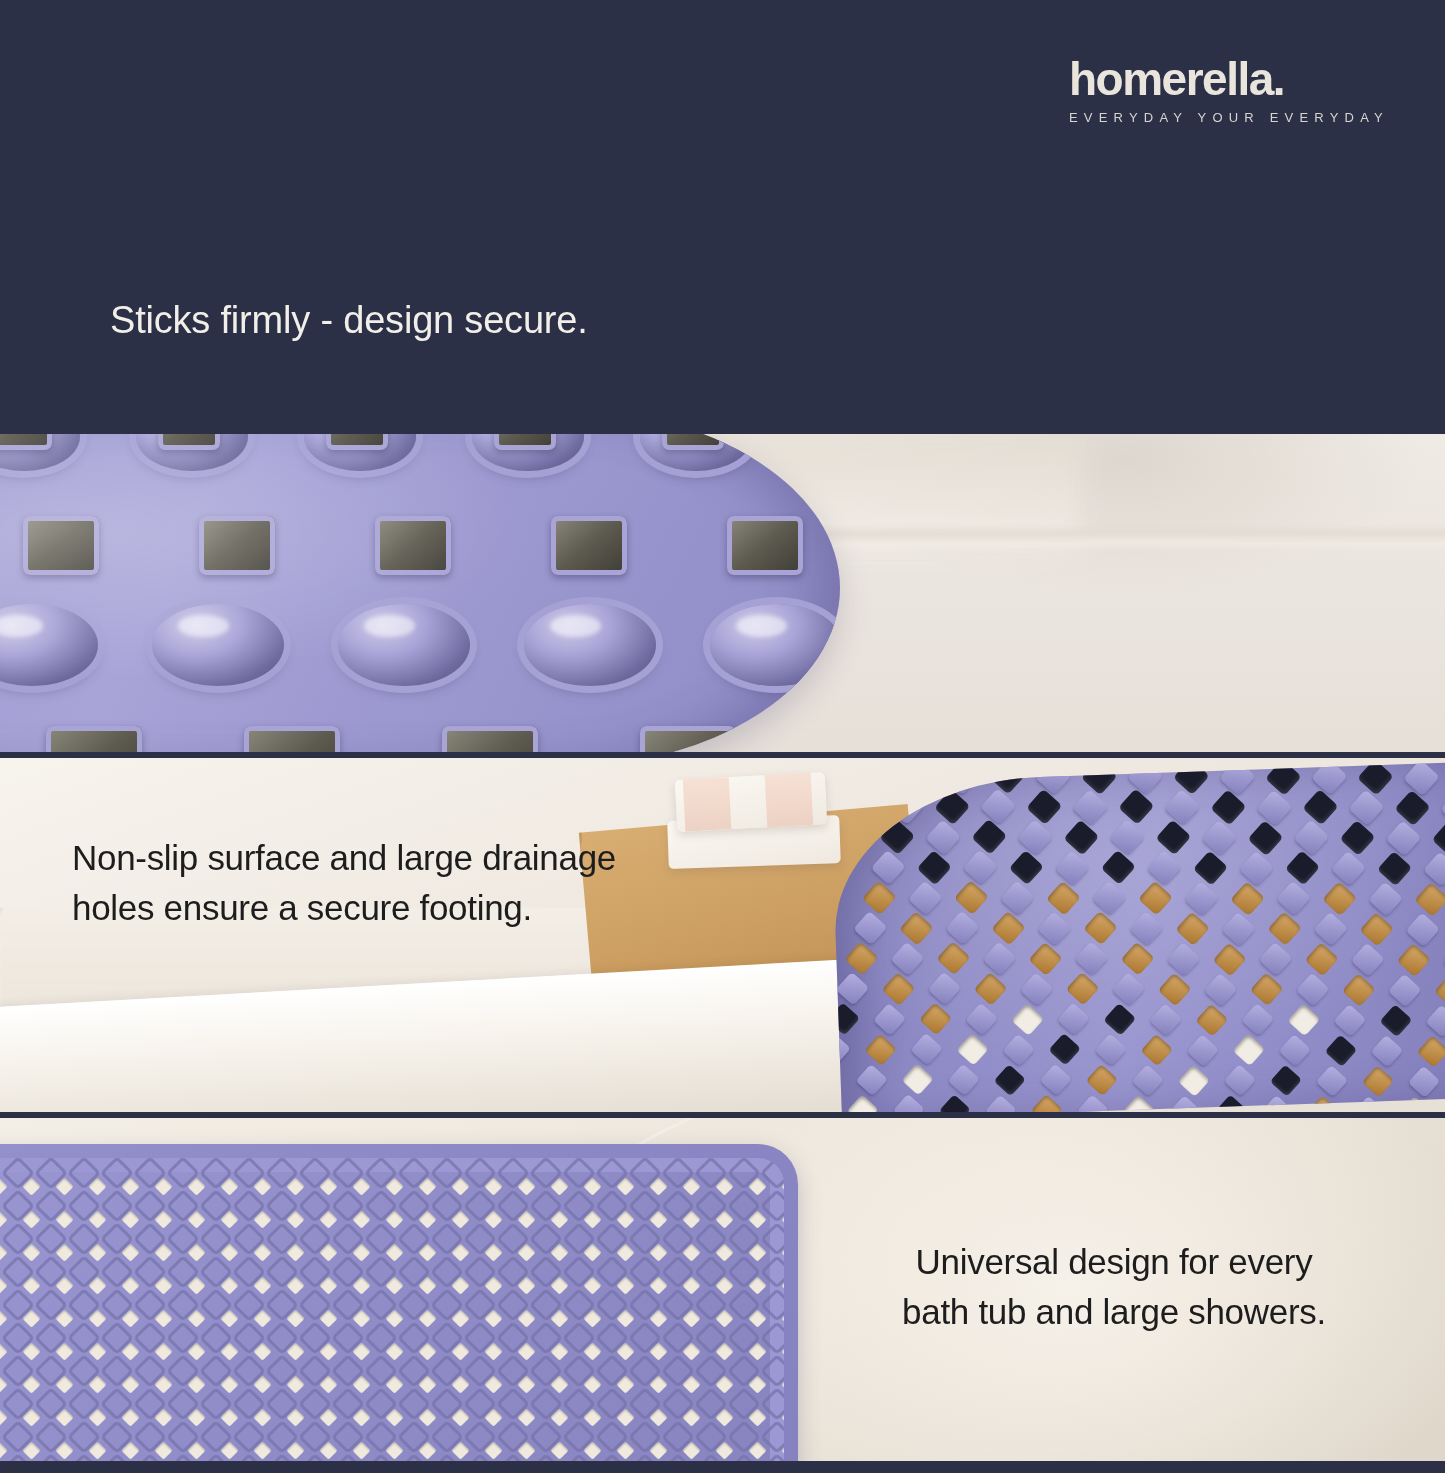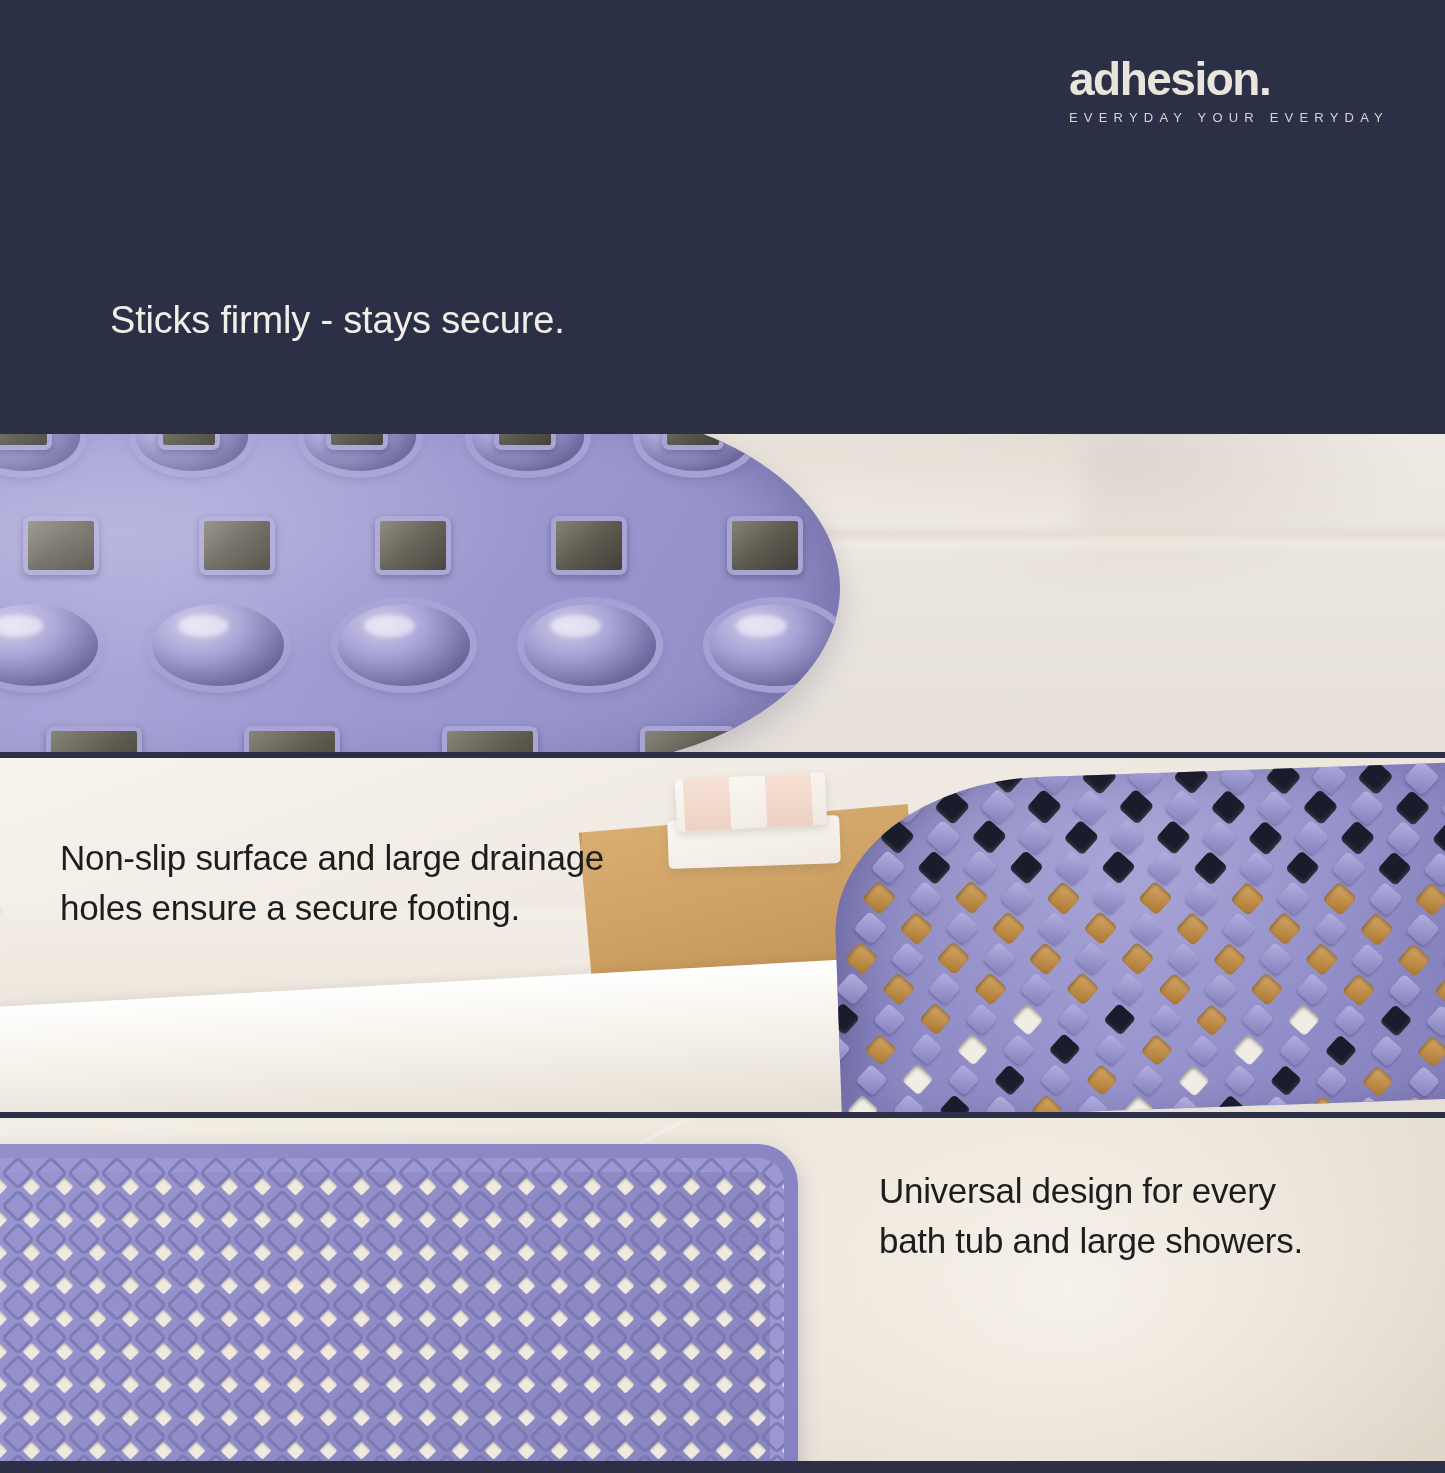--- a/index.html
+++ b/index.html
@@ -49,22 +49,22 @@
   }
   .d1 { top:752px; }
   .d2 { top:1112px; }
   .botbar { position:absolute; left:0; top:1461px; width:1445px; height:12px; background:#2b3047; z-index:40; }
 
   .caption {
     position:absolute; z-index:30;
     color:#1d1d1d; font-size:35px; line-height:1.42; letter-spacing:-0.3px;
   }
   .cap1 { right:100px; top:528px; width:520px; text-align:center; }
-  .cap2 { left:60px; top:833px; width:600px; text-align:left; }
-  .cap3 { right:96px; top:1166px; width:470px; text-align:left; }
+  .cap2 { left:72px; top:833px; width:600px; text-align:left; }
+  .cap3 { right:96px; top:1237px; width:470px; text-align:center; }
 
   
   .p1bg {
     position:absolute; inset:0;
     background:
       radial-gradient(ellipse 420px 200px at 78% 8%, #ded7cf 0%, rgba(222,215,207,0) 70%),
       linear-gradient(180deg,#efeae4 0%,#eae4de 55%,#e6e0d9 100%);
   }
   .p1blur {
     position:absolute; left:520px; top:-6px; width:560px; height:120px;
@@ -196,23 +196,23 @@
   }
   .dia.out { background:transparent; box-shadow:0 0 0 3px rgba(118,114,170,.72); border-radius:2px; }
   .dia.crm { width:13px; height:13px; background:#efe9de; border-radius:2px; box-shadow:inset 1px 1px 2px rgba(0,0,0,.22); }
 </style>
 </head>
 <body>
 
 <div class="page">
 
   <div class="header">
-    <div class="subhead">Sticks firmly - stays secure.</div>
+    <div class="subhead">Sticks firmly - design secure.</div>
     <div class="logo-block">
-      <div class="logo-word">adhesion.</div>
+      <div class="logo-word">homerella.</div>
       <div class="logo-tag">EVERYDAY YOUR EVERYDAY</div>
     </div>
   </div>
 
   <div class="panel p1">
     <div class="p1bg"></div>
     <div class="p1blur"></div>
     <div class="p1shelf"></div>
     <div class="matA" id="matA">
         <div class="cup" style="left: 108px; top: -6px; width: 112px; height: 69.44px;"></div>

